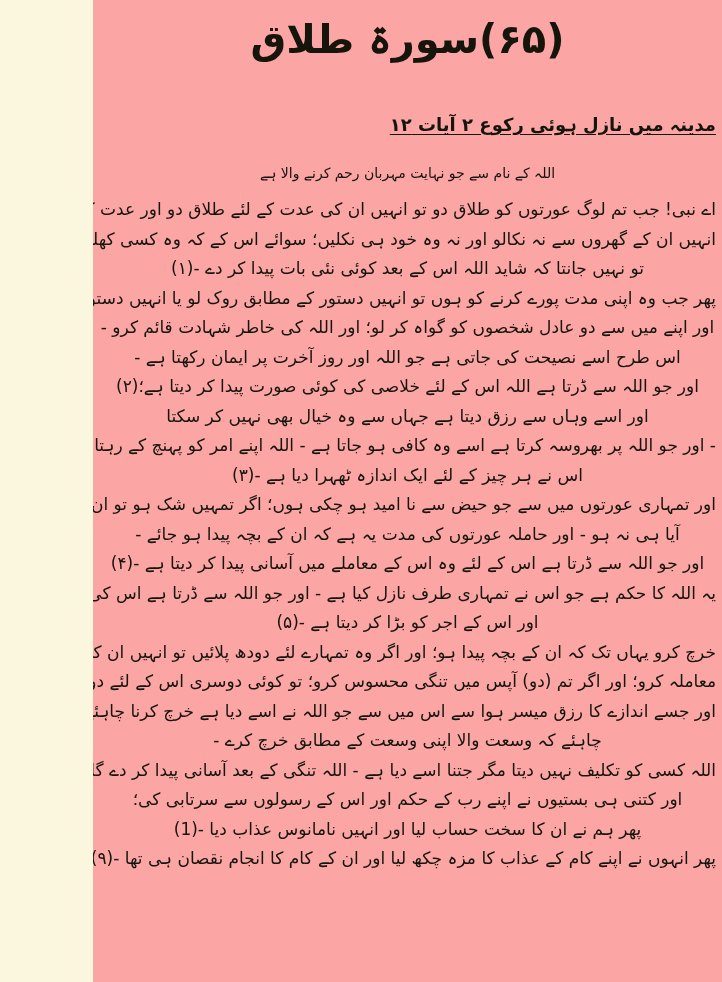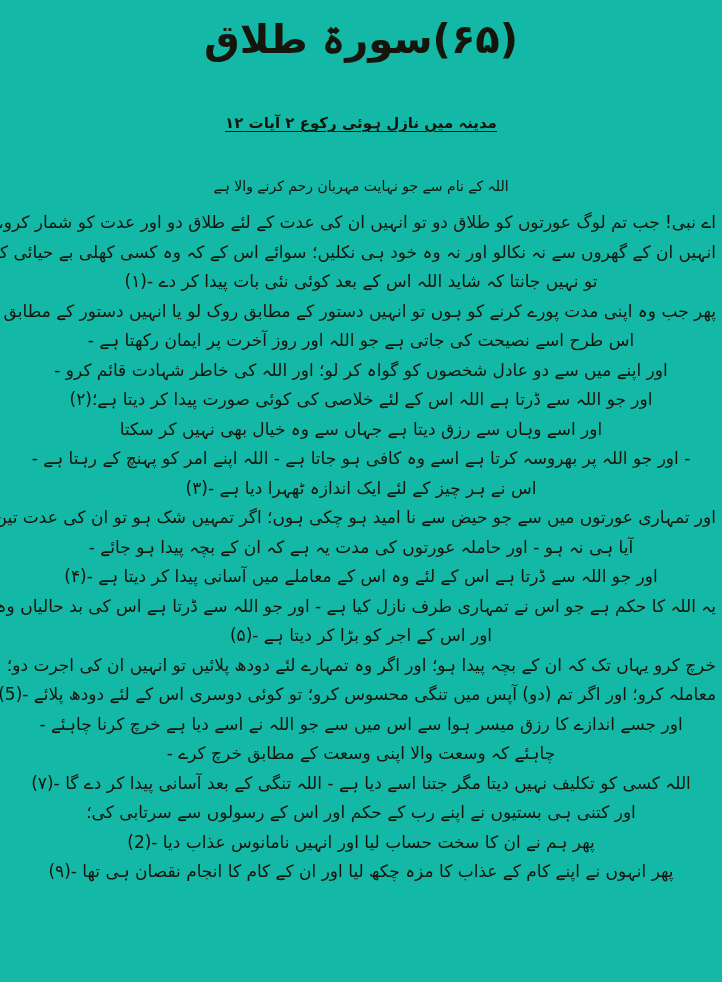--- a/index.html
+++ b/index.html
@@ -2,48 +2,48 @@
 <html lang="ur" dir="rtl"><head>
 <meta charset="utf-8">
 <style>
   html, body {
     margin: 0;
     padding: 0;
     background: #faf7de;
   }
   .page {
     position: relative;
-    width: 722px;
+    width: 629px;
     height: 982px;
     box-sizing: border-box;
     overflow: hidden;
     direction: rtl;
-    background: #14b8a6;
+    background: #fca5a5;
     color: #15150c;
     font-family: "DejaVu Sans", sans-serif;
     padding: 6px 6px 0 6px;
   }
   .title {
     margin: 2px 0 0 0;
     text-align: center;
     font-size: 40px;
     line-height: 62px;
     font-weight: bold;
     letter-spacing: 1px;
   }
   .subtitle {
     margin-top: 44px;
-    text-align: center;
-    font-size: 15px;
+    text-align: right;
+    font-size: 18px;
     font-weight: bold;
     text-decoration: underline;
     text-underline-offset: 3px;
   }
   .bismillah {
-    margin-top: 46px;
+    margin-top: 30px;
     text-align: center;
     font-size: 14px;
   }
   .verses {
     margin-top: 14px;
   }
   .verse-line {
     text-align: center;
     font-size: 17px;
     line-height: 29.5px;
@@ -58,33 +58,33 @@
 
   <div class="subtitle">مدینہ میں نازل ہوئی رکوع ۲ آیات ۱۲</div>
 
   <div class="bismillah">اللہ کے نام سے جو نہایت مہربان رحم کرنے والا ہے</div>
 
   <div class="verses">
       <div class="verse-line">اے نبی! جب تم لوگ عورتوں کو طلاق دو تو انہیں ان کی عدت کے لئے طلاق دو اور عدت کو شمار کرو، اور اپنے رب اللہ سے ڈرو -</div>
       <div class="verse-line">انہیں ان کے گھروں سے نہ نکالو اور نہ وہ خود ہی نکلیں؛ سوائے اس کے کہ وہ کسی کھلی بے حیائی کا ارتکاب کریں - اور یہ اللہ کی حدیں ہیں - اور</div>
       <div class="verse-line">تو نہیں جانتا کہ شاید اللہ اس کے بعد کوئی نئی بات پیدا کر دے -(۱)</div>
       <div class="verse-line">پھر جب وہ اپنی مدت پورے کرنے کو ہوں تو انہیں دستور کے مطابق روک لو یا انہیں دستور کے مطابق علیحدہ کر دو</div>
+      <div class="verse-line">اور اپنے میں سے دو عادل شخصوں کو گواہ کر لو؛ اور اللہ کی خاطر شہادت قائم کرو -</div>
       <div class="verse-line">اس طرح اسے نصیحت کی جاتی ہے جو اللہ اور روز آخرت پر ایمان رکھتا ہے -</div>
-      <div class="verse-line">اور اپنے میں سے دو عادل شخصوں کو گواہ کر لو؛ اور اللہ کی خاطر شہادت قائم کرو -</div>
       <div class="verse-line">اور جو اللہ سے ڈرتا ہے اللہ اس کے لئے خلاصی کی کوئی صورت پیدا کر دیتا ہے؛(۲)</div>
       <div class="verse-line">اور اسے وہاں سے رزق دیتا ہے جہاں سے وہ خیال بھی نہیں کر سکتا</div>
       <div class="verse-line">- اور جو اللہ پر بھروسہ کرتا ہے اسے وہ کافی ہو جاتا ہے - اللہ اپنے امر کو پہنچ کے رہتا ہے -</div>
       <div class="verse-line">اس نے ہر چیز کے لئے ایک اندازہ ٹھہرا دیا ہے -(۳)</div>
       <div class="verse-line">اور تمہاری عورتوں میں سے جو حیض سے نا امید ہو چکی ہوں؛ اگر تمہیں شک ہو تو ان کی عدت تین ماہ ہے اور (ان کے لئے بھی) جنہیں حیض</div>
       <div class="verse-line">آیا ہی نہ ہو - اور حاملہ عورتوں کی مدت یہ ہے کہ ان کے بچہ پیدا ہو جائے -</div>
       <div class="verse-line">اور جو اللہ سے ڈرتا ہے اس کے لئے وہ اس کے معاملے میں آسانی پیدا کر دیتا ہے -(۴)</div>
       <div class="verse-line">یہ اللہ کا حکم ہے جو اس نے تمہاری طرف نازل کیا ہے - اور جو اللہ سے ڈرتا ہے اس کی بد حالیاں وہ دور کر دیتا ہے</div>
       <div class="verse-line">اور اس کے اجر کو بڑا کر دیتا ہے -(۵)</div>
       <div class="verse-line">خرچ کرو یہاں تک کہ ان کے بچہ پیدا ہو؛ اور اگر وہ تمہارے لئے دودھ پلائیں تو انہیں ان کی اجرت دو؛ اور آپس میں دستور کے مطابق</div>
       <div class="verse-line">معاملہ کرو؛ اور اگر تم (دو) آپس میں تنگی محسوس کرو؛ تو کوئی دوسری اس کے لئے دودھ پلائے -(5)</div>
       <div class="verse-line">اور جسے اندازے کا رزق میسر ہوا سے اس میں سے جو اللہ نے اسے دیا ہے خرچ کرنا چاہئے -</div>
       <div class="verse-line">چاہئے کہ وسعت والا اپنی وسعت کے مطابق خرچ کرے -</div>
       <div class="verse-line">اللہ کسی کو تکلیف نہیں دیتا مگر جتنا اسے دیا ہے - اللہ تنگی کے بعد آسانی پیدا کر دے گا -(۷)</div>
       <div class="verse-line">اور کتنی ہی بستیوں نے اپنے رب کے حکم اور اس کے رسولوں سے سرتابی کی؛</div>
-      <div class="verse-line">پھر ہم نے ان کا سخت حساب لیا اور انہیں نامانوس عذاب دیا -(2)</div>
+      <div class="verse-line">پھر ہم نے ان کا سخت حساب لیا اور انہیں نامانوس عذاب دیا -(1)</div>
       <div class="verse-line">پھر انہوں نے اپنے کام کے عذاب کا مزہ چکھ لیا اور ان کے کام کا انجام نقصان ہی تھا -(۹)</div>
     </div>
 </div>
 
 </body></html>

